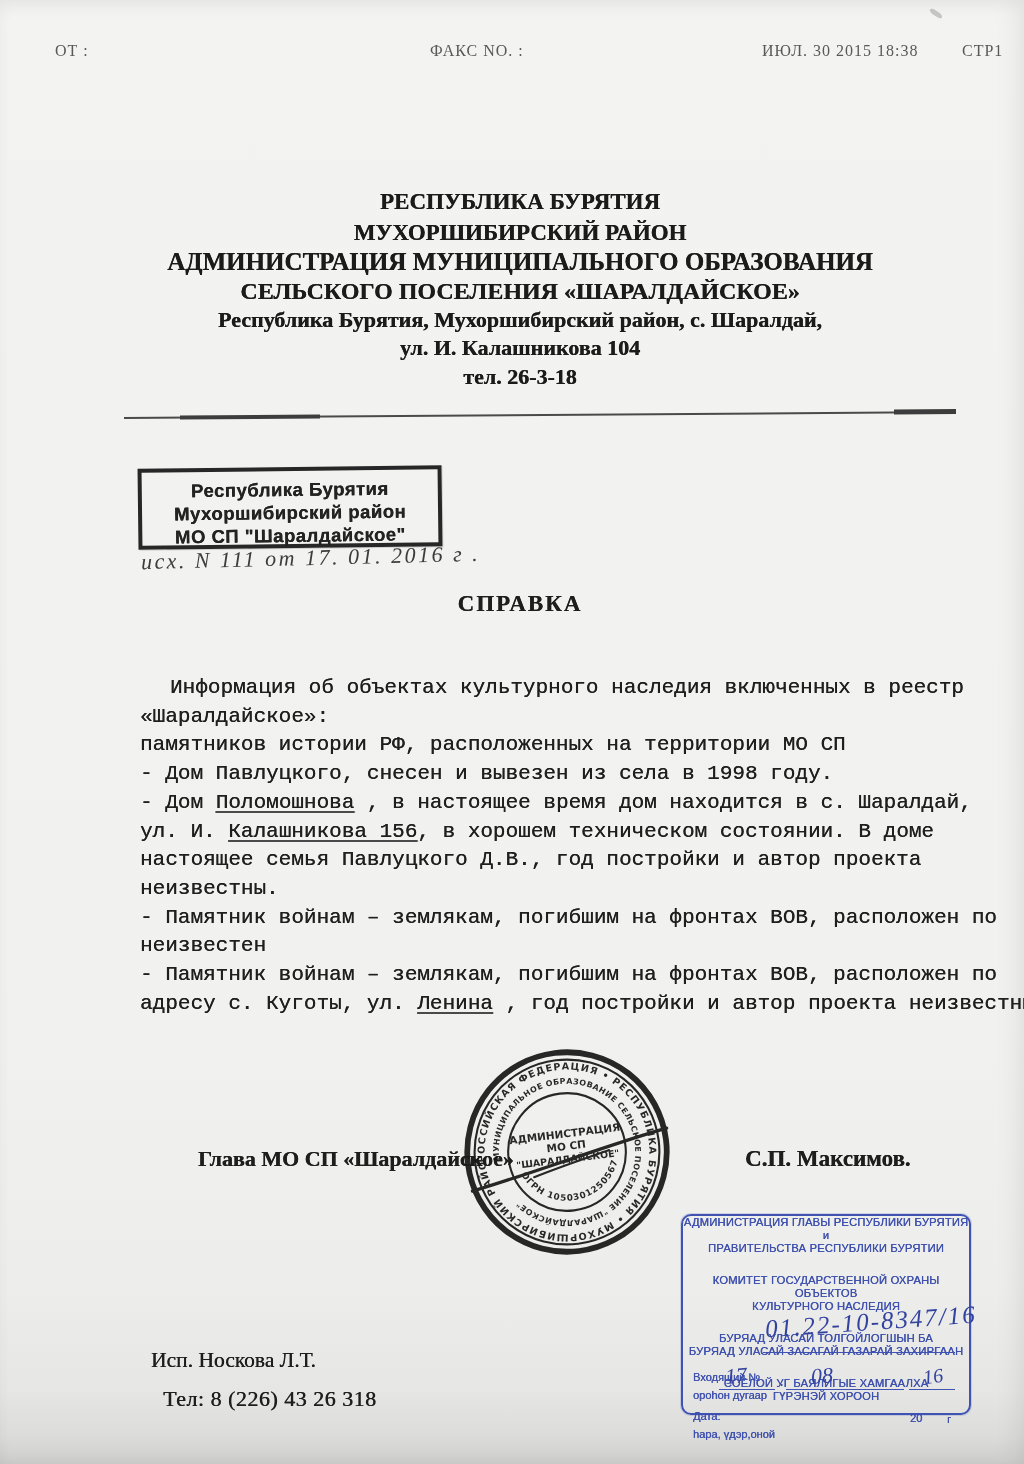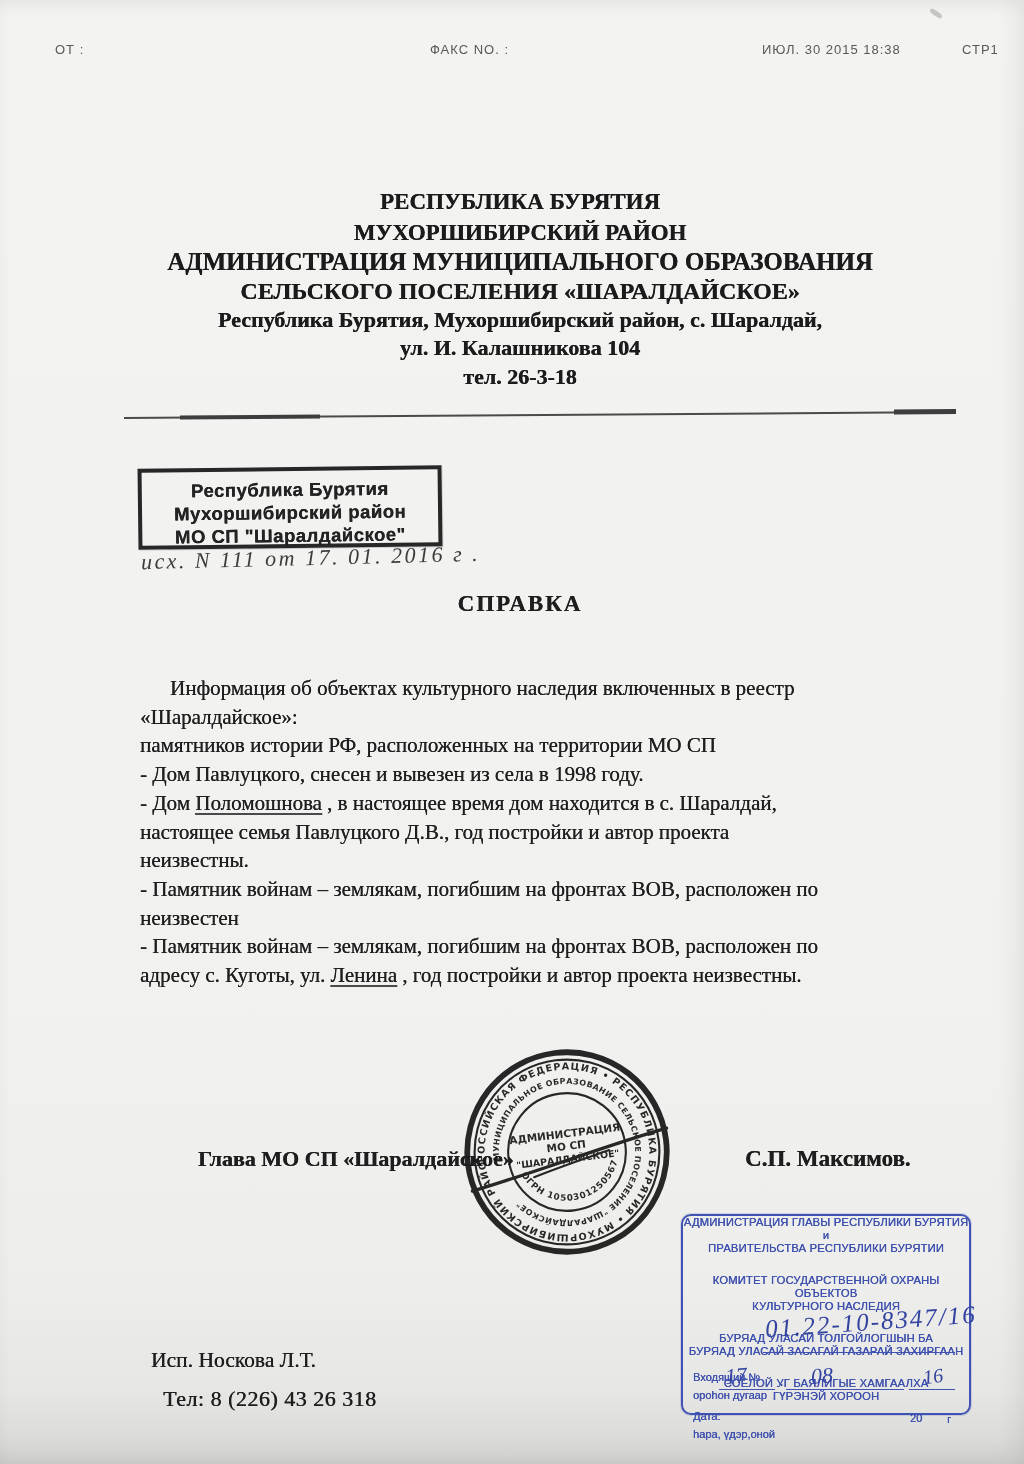--- a/index.html
+++ b/index.html
@@ -4,21 +4,21 @@
 <style>
   html,body{margin:0;padding:0;}
   .page{
     position:relative;width:1024px;height:1464px;overflow:hidden;
     font-family:"Liberation Serif",serif;color:#1e1e1e;
     background:linear-gradient(180deg,#f3f3f1 0%,#f1f1ef 70%,#ededeb 88%,#e6e6e4 95%,#dcdcda 98%,#cfcfcd 100%);
     box-shadow:inset -10px 0 22px rgba(0,0,0,0.05), inset 0 6px 14px rgba(0,0,0,0.03);
   }
   
   .fax-header{position:absolute;top:42px;left:0;width:919px;height:24px;
-    font-family:Liberation Sans, sans-serif;font-size:13px;color:#585858;letter-spacing:1px;}
+    font-family:Liberation Serif, serif;font-size:16px;color:#585858;letter-spacing:1px;}
   .fax-from{position:absolute;left:55px;top:0;}
   .fax-no{position:absolute;left:430px;top:0;}
   .fax-dt{position:absolute;left:762px;top:0;}
   .fax-pg{position:absolute;left:962px;top:0;}
   
   .letterhead{position:absolute;top:186px;left:0;width:1024px;text-align:center;
     font-weight:bold;transform:translateX(8px);color:#1b1b1b;text-shadow:0.3px 0 0 currentColor;}
   .lh0{font-size:23px;line-height:32px;}
   .lh1{font-size:23px;line-height:29px;}
   .lh2{font-size:25px;line-height:30px;}
@@ -35,21 +35,21 @@
     border:4px solid #272727;transform:rotate(-0.7deg);padding-top:7px;text-align:center;
     font-family:"Liberation Sans",sans-serif;font-weight:bold;font-size:18.5px;line-height:23px;
     color:#232323;letter-spacing:0.5px;text-shadow:0.3px 0 0 currentColor;box-shadow:1px 1px 0 #55555533;}
   .reg-handwriting{position:absolute;left:141px;top:545px;font-style:italic;font-size:22px;
     color:#3c3c3c;letter-spacing:2.5px;transform:rotate(-1.4deg);white-space:nowrap;}
   
   .doc-title{position:absolute;top:591px;left:0;width:1024px;text-align:center;transform:translateX(8px);
     font-size:23px;font-weight:bold;letter-spacing:2px;text-shadow:0.3px 0 0 currentColor;}
   
   .body-text{position:absolute;left:140px;top:674px;width:830px;font-size:21px;line-height:28.7px;
-    color:#1f1f1f;text-shadow:0.25px 0 0 currentColor;}
+    color:#1f1f1f;text-shadow:0.25px 0 0 currentColor;font-family:Liberation Mono, monospace;}
   .body-line{white-space:nowrap;}
   .body-line.indent{padding-left:30px;}
   .u{text-decoration:underline;text-underline-offset:3px;text-decoration-thickness:1.5px;text-decoration-color:#4a4a4a;}
   
   .sig-position{position:absolute;left:198px;top:1146px;font-size:22px;font-weight:bold;text-shadow:0.3px 0 0 currentColor;}
   .sig-name{position:absolute;left:745px;top:1146px;font-size:23px;font-weight:bold;text-shadow:0.3px 0 0 currentColor;}
   
   .seal{position:absolute;left:462px;top:1046px;width:210px;height:212px;transform:rotate(-7deg);opacity:0.93;}
   
   .incoming-stamp{position:absolute;left:681px;top:1214px;width:286px;height:197px;
@@ -118,20 +118,21 @@
   <div class="reg-handwriting">исх. N 111 от 17. 01. 2016 г .</div>
 
   <div class="doc-title">СПРАВКА</div>
 
   <div class="body-text">
     <div class="body-line indent">Информация об объектах культурного наследия включенных в реестр</div>
     <div class="body-line">«Шаралдайское»:</div>
     <div class="body-line">памятников истории РФ, расположенных на территории МО СП</div>
     <div class="body-line">- Дом Павлуцкого,  снесен и вывезен из села в 1998 году.</div>
     <div class="body-line">- Дом <span class="u">Поломошнова</span> , в настоящее время дом находится в с. Шаралдай,</div>
+    <div class="body-line">ул. И. <span class="u">Калашникова 156</span>, в хорошем техническом состоянии. В доме</div>
     <div class="body-line">настоящее семья  Павлуцкого Д.В., год постройки и автор проекта</div>
     <div class="body-line">неизвестны.</div>
     <div class="body-line">- Памятник войнам – землякам, погибшим на фронтах ВОВ, расположен по</div>
     <div class="body-line">неизвестен</div>
     <div class="body-line">- Памятник войнам – землякам, погибшим на фронтах ВОВ, расположен по</div>
     <div class="body-line">адресу с. Куготы, ул. <span class="u">Ленина</span> , год постройки и автор проекта неизвестны.</div>
   </div>
 
   <div class="sig-position">Глава МО СП «Шаралдайское»</div>
   <div class="sig-name">С.П. Максимов.</div>

